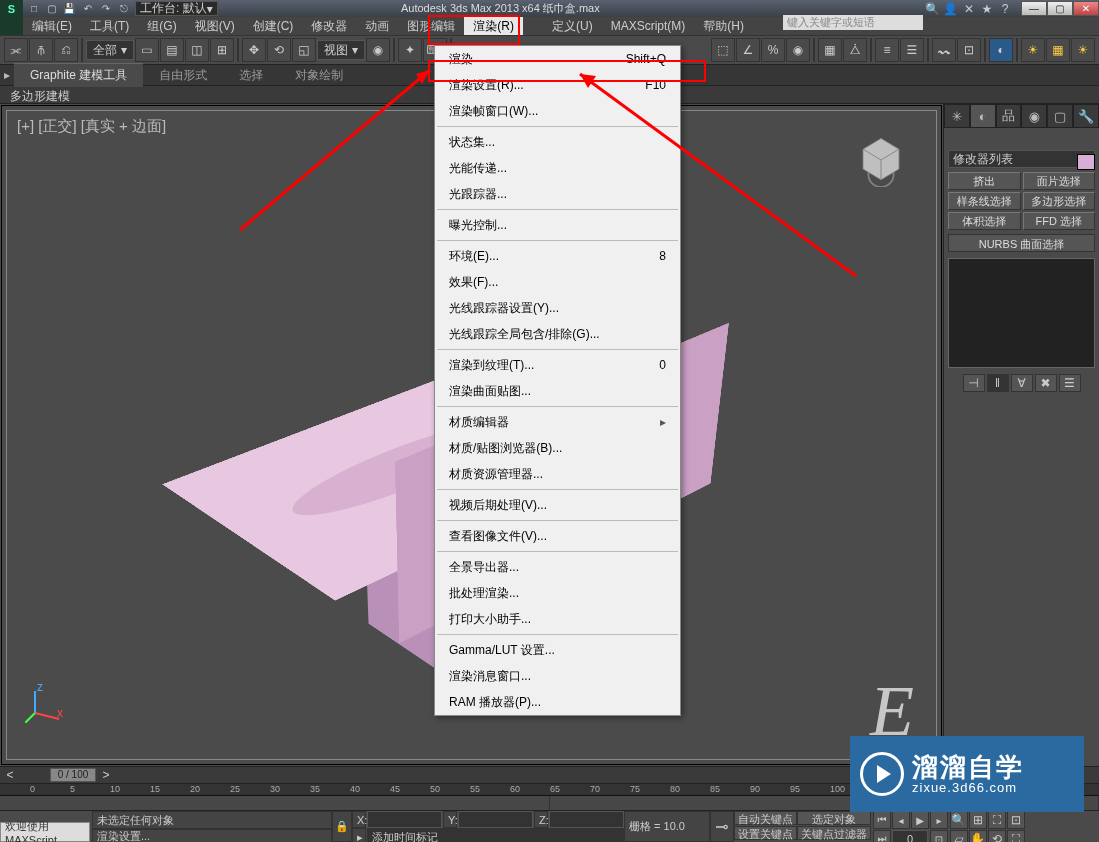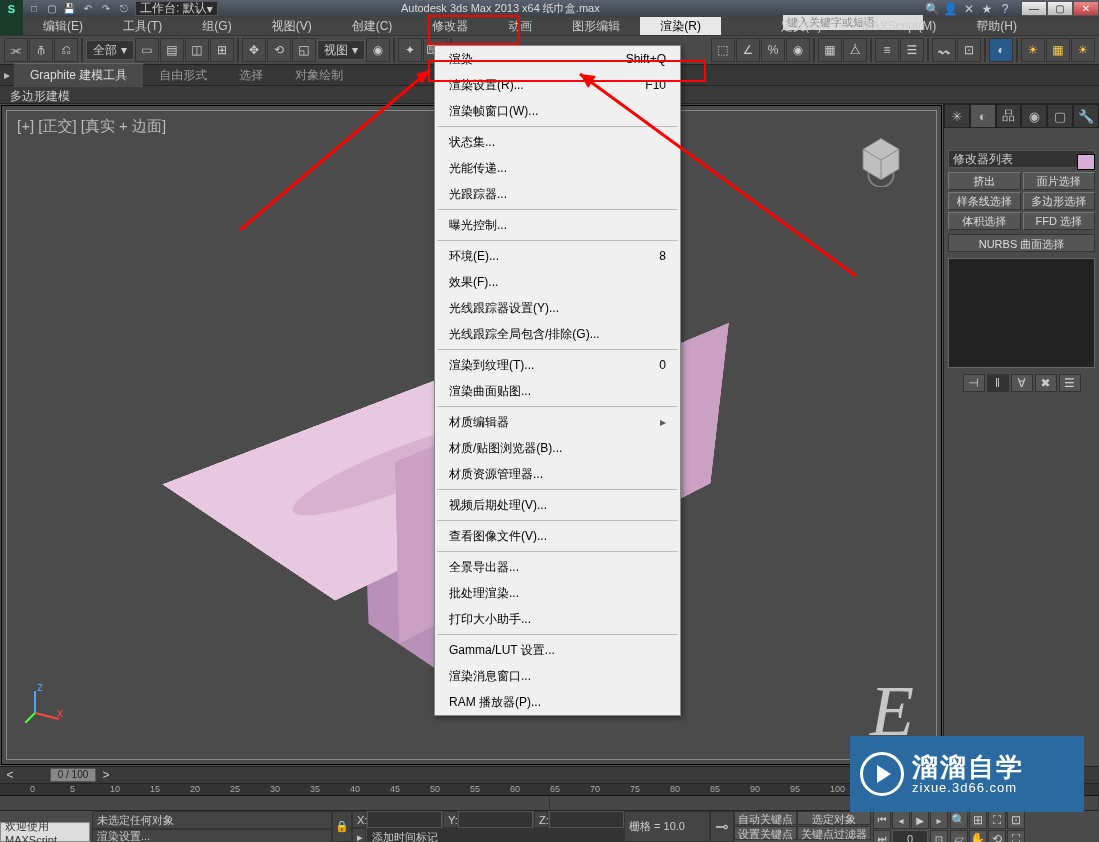--- a/index.html
+++ b/index.html
@@ -15,21 +15,21 @@
 .titlebar .search { background:#ddd; color:#888; width:140px; height:15px; padding:0 4px; font-size:11px; display:flex;align-items:center;margin-top:28px;}
 .titlebar .righticons { display:flex; gap:2px; padding:0 2px;}
 .titlebar .righticons span{width:16px;height:14px;color:#ccc;text-align:center;}
 .titlebar .winbtns { display:flex; margin-left:6px;}
 .titlebar .winbtns div{width:26px;height:15px;background:linear-gradient(#eee,#bbb);border:1px solid #555;display:flex;align-items:center;justify-content:center;color:#222;font-size:10px;}
 .titlebar .winbtns .close{background:linear-gradient(#e88,#b44);color:#fff;}
 
 
 .menubar { height:18px; background:#444; display:flex; color:#ccc; font-size:12px;}
 .menubar .logo2 { width:23px; background:#1a3a2a;}
-.menubar .mitem { padding:0 20px; height:18px; display:flex; align-items:center; cursor:default;}
+.menubar .mitem { padding:0 9px; height:18px; display:flex; align-items:center; cursor:default;}
 .menubar .mitem.open { background:#e8e8e8; color:#000;}
 
 
 .toolbar { height:30px; background:#4a4a4a; border-top:1px solid #333; border-bottom:1px solid #222; display:flex; align-items:center; padding:0 4px; gap:1px;}
 .toolbar .sep { width:2px; height:24px; background:#333; margin:0 2px;}
 .toolbar .tbtn { width:24px; height:24px; background:#4a4a4a; border:1px solid #333; display:flex;align-items:center;justify-content:center;color:#ccc;font-size:12px;}
 .toolbar .dd { background:#333; color:#ccc; padding:0 6px; height:20px; display:flex;align-items:center;gap:4px;border:1px solid #555;}
 
 
 .ribbonrow { height:21px; background:#363636; display:flex; align-items:center; border-bottom:1px solid #222;}

